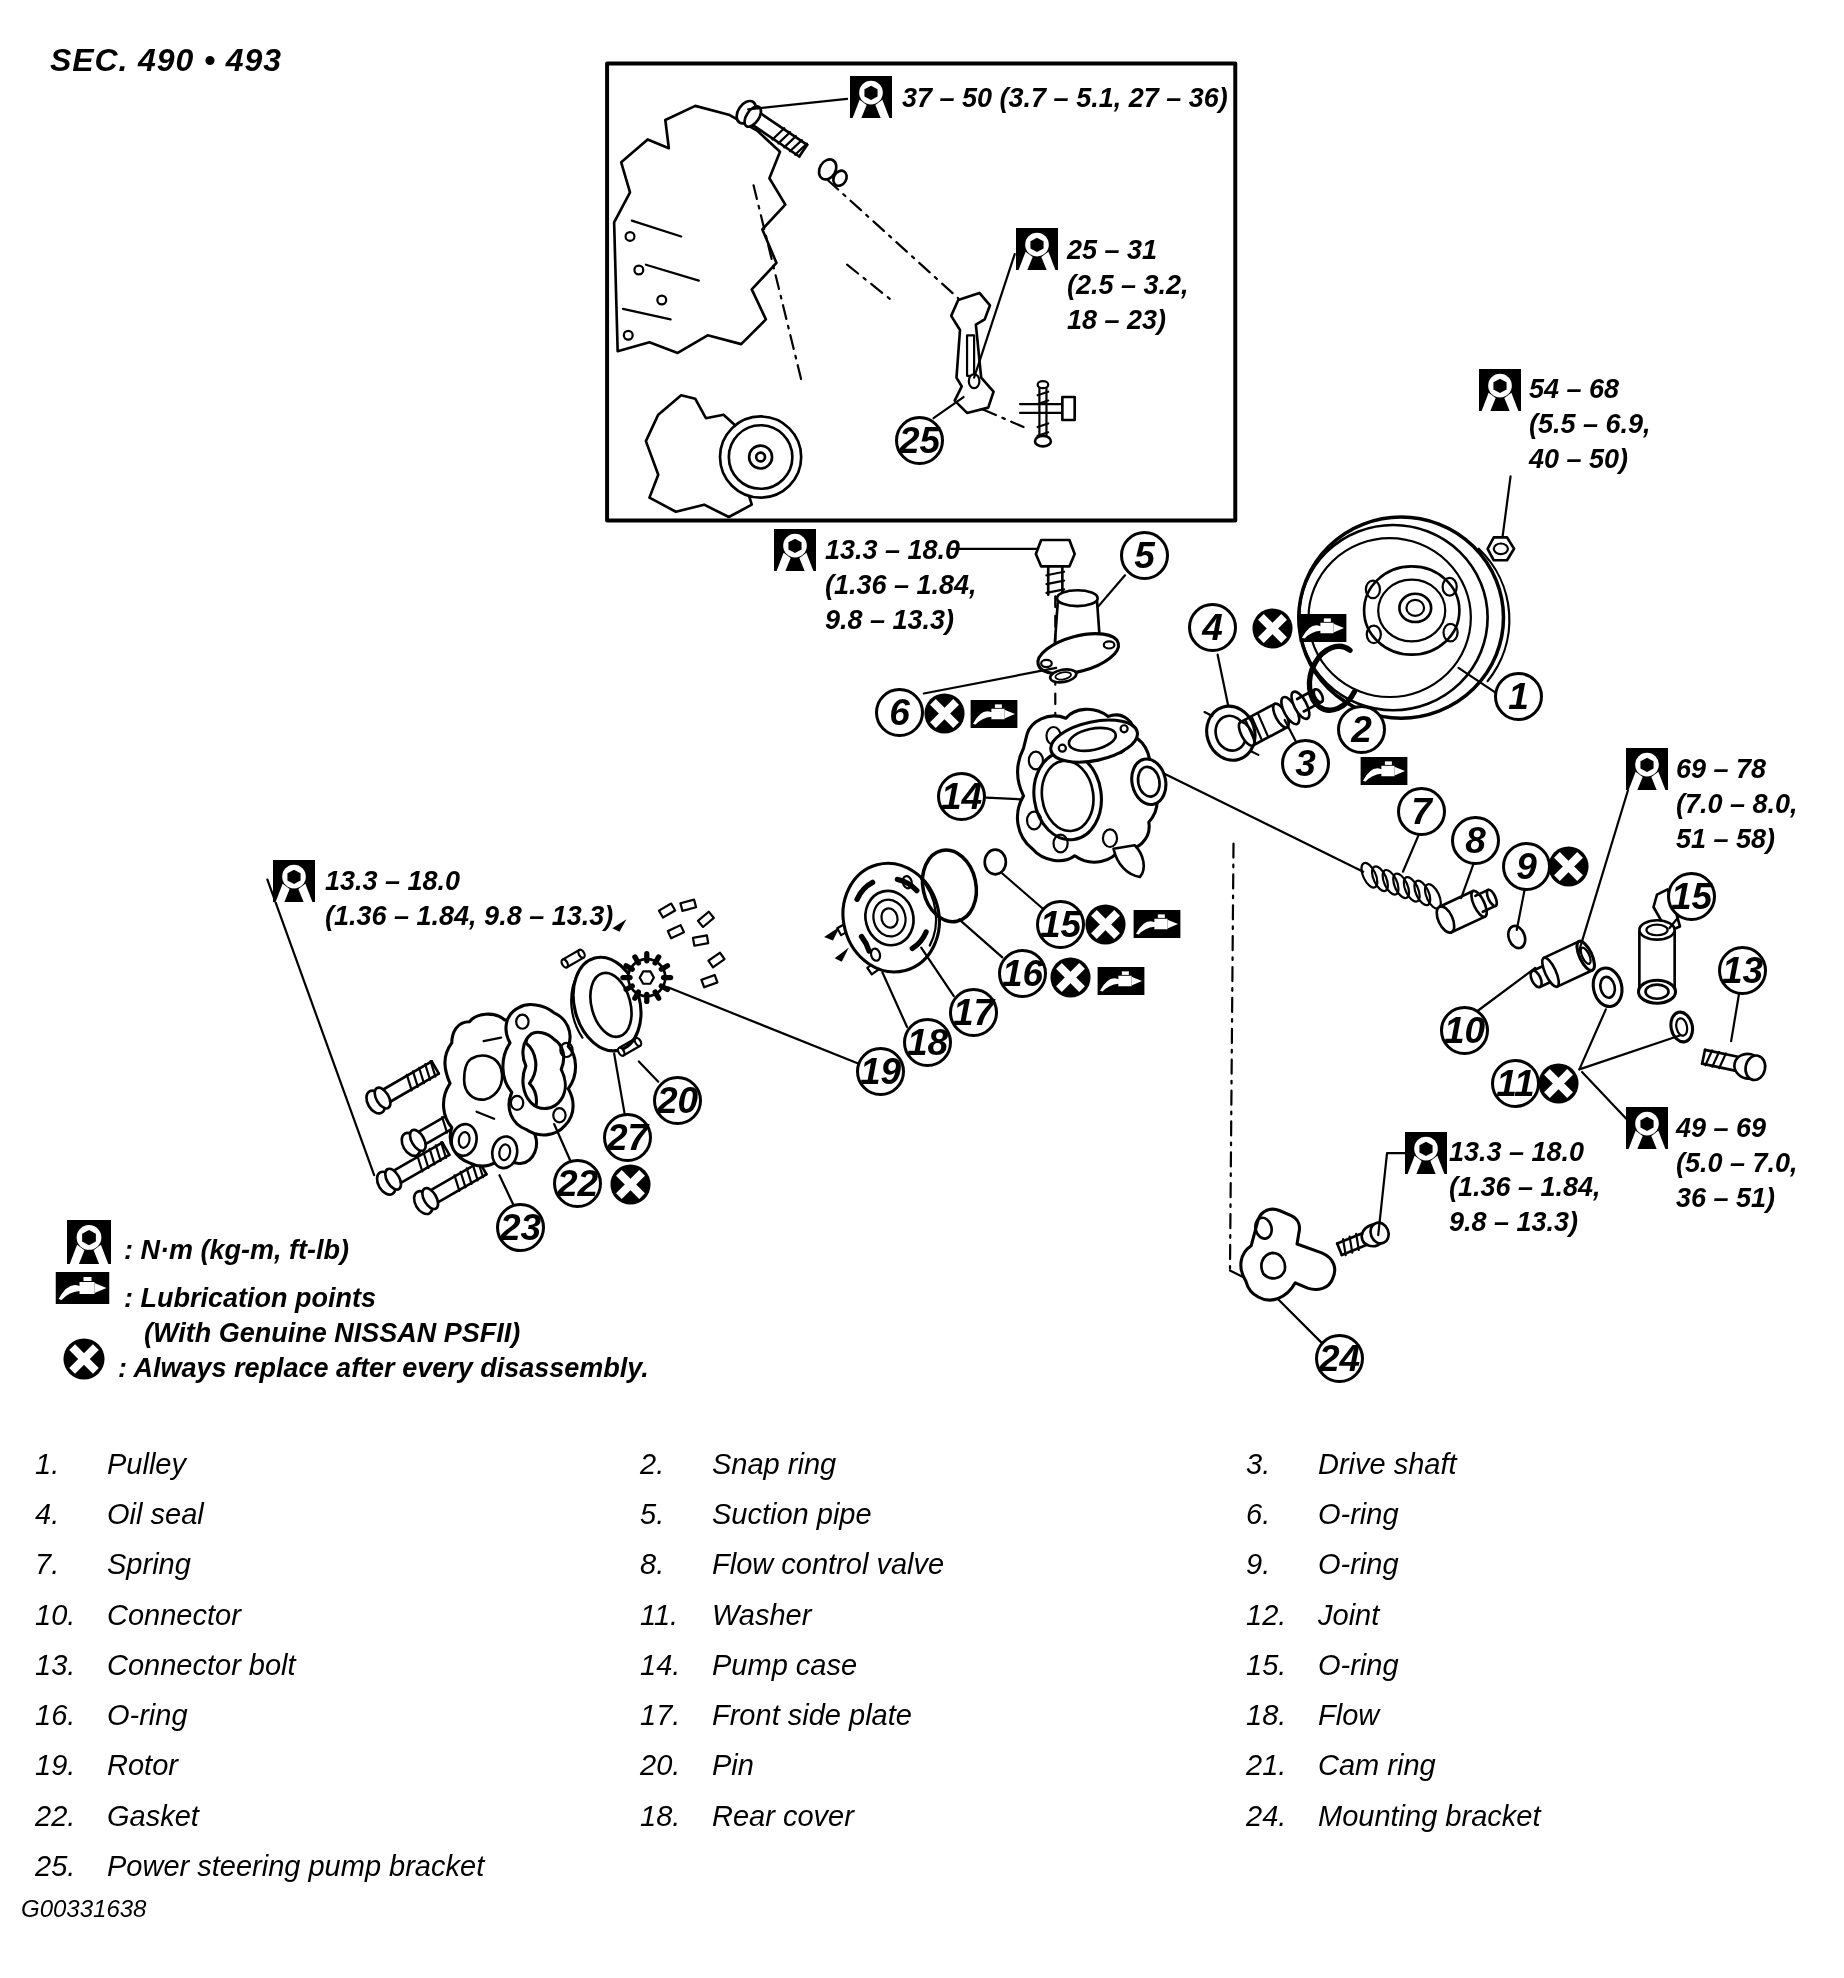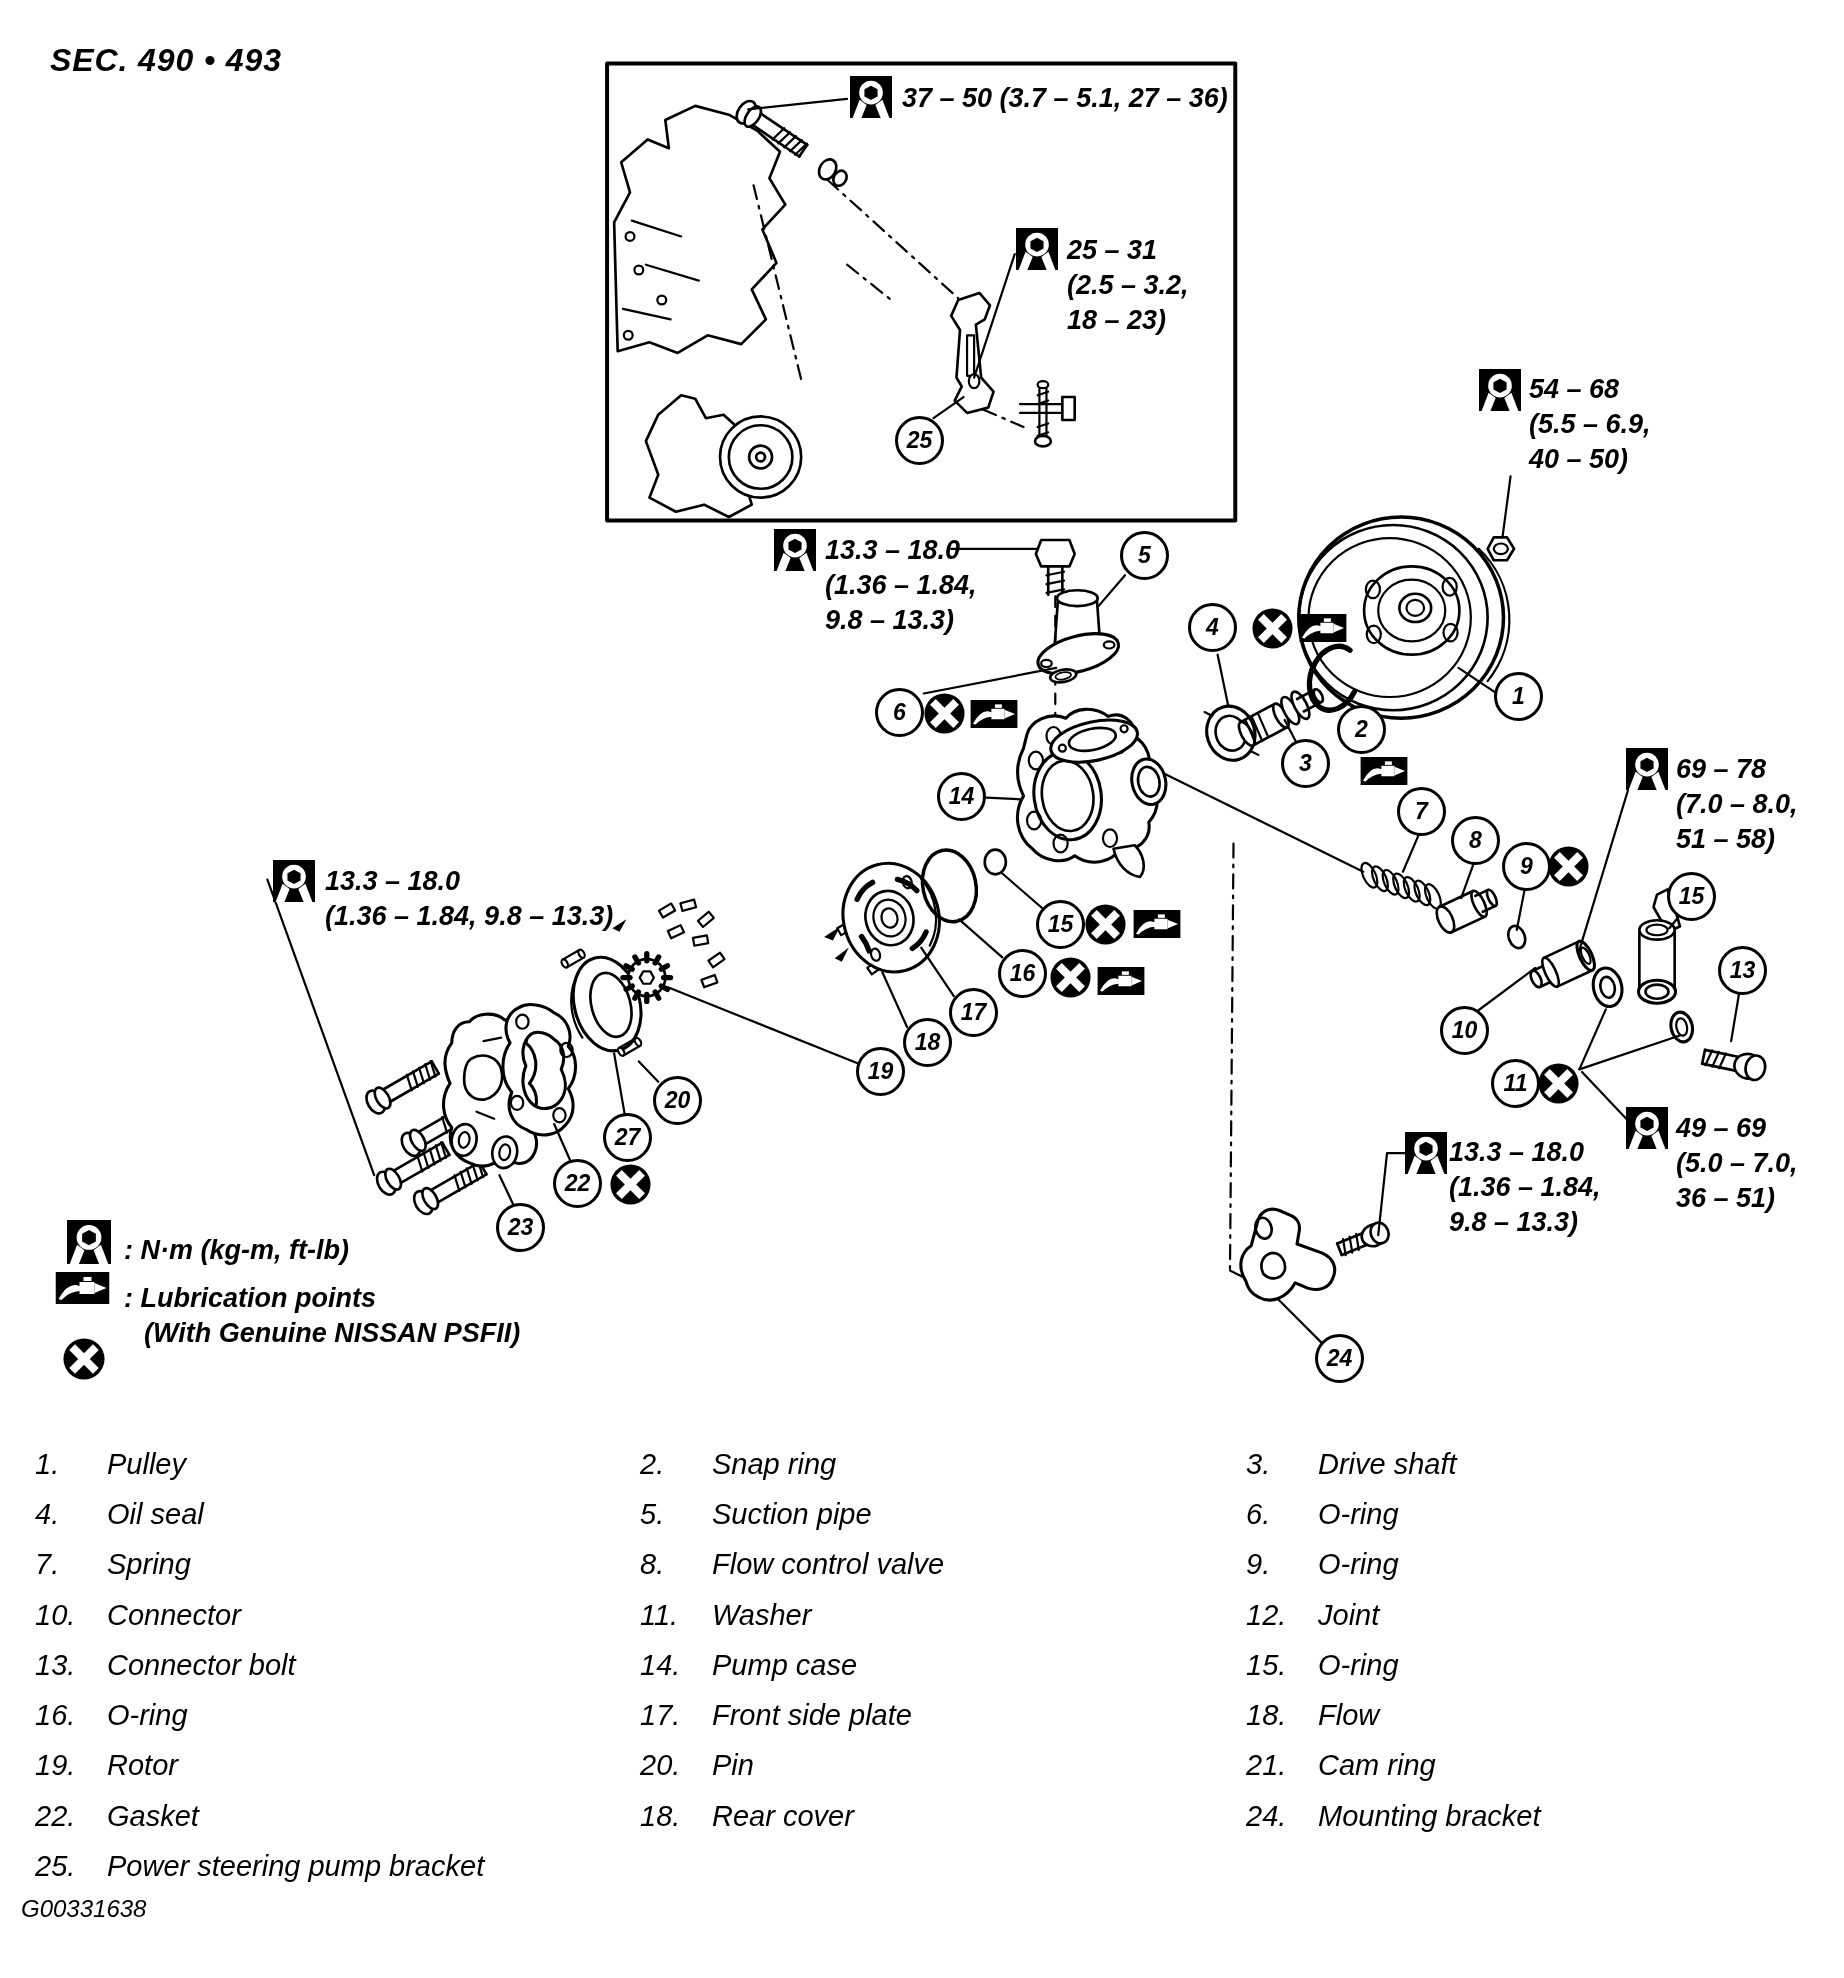--- a/index.html
+++ b/index.html
@@ -1,21 +1,21 @@
 <!DOCTYPE html>
 <html style="font-size:14px"><head>
 <meta charset="utf-8">
 <style>
   html,body{margin:0;padding:0;background:#fff;}
   #stage{position:relative;width:1845px;height:1979px;background:#ffffff;
          font-family:"Liberation Sans",sans-serif;color:#000;overflow:hidden;font-style:italic;}
   #art{position:absolute;left:0;top:0;z-index:1;}
   .pc{position:absolute;z-index:3;width:49px;height:49px;border:3.5px solid #000;border-radius:50%;
       background:#fff;display:flex;align-items:center;justify-content:center;
-      font-weight:bold;font-size:23px;box-sizing:border-box;}
+      font-weight:bold;font-size:37px;box-sizing:border-box;}
   .t{position:absolute;z-index:3;font-weight:bold;font-size:27px;white-space:nowrap;}
   .t div{height:35px;line-height:35px;}
   .ic{position:absolute;z-index:3;}
   .ic svg{display:block;width:100%;height:100%;}
   #title{position:absolute;z-index:3;left:50px;top:42px;font-size:32px;font-weight:bold;letter-spacing:0.9px;}
   #figid{position:absolute;z-index:3;left:21px;top:1895px;font-size:24px;}
   .legend-text{position:absolute;z-index:3;font-size:27px;font-weight:600;white-space:nowrap;margin-top:7px;}
   .plrow{position:absolute;z-index:3;font-size:29px;font-weight:400;white-space:nowrap;}
   .pn{display:inline-block;width:72px;}
 </style>
@@ -597,20 +597,21 @@
         <use href="#ic-lube"></use>
       </svg>
     </div>
 <div class="legend-text" style="left:124px;top:1276px">: Lubrication points</div>
 <div class="legend-text" style="left:144px;top:1311px">(With Genuine NISSAN PSFII)</div>
 <div class="ic" style="left:63px;top:1338px;width:42px;height:42px">
       <svg viewBox="0 0 46 46">
         <use href="#ic-replace"></use>
       </svg>
     </div>
+<div class="legend-text" style="left:118px;top:1346px">: Always replace after every disassembly.</div>
 
 <div class="plrow" style="left:35px;top:1448px"><span class="pn">1.</span><span>Pulley</span></div>
 <div class="plrow" style="left:35px;top:1498px"><span class="pn">4.</span><span>Oil seal</span></div>
 <div class="plrow" style="left:35px;top:1548px"><span class="pn">7.</span><span>Spring</span></div>
 <div class="plrow" style="left:35px;top:1599px"><span class="pn">10.</span><span>Connector</span></div>
 <div class="plrow" style="left:35px;top:1649px"><span class="pn">13.</span><span>Connector bolt</span></div>
 <div class="plrow" style="left:35px;top:1699px"><span class="pn">16.</span><span>O-ring</span></div>
 <div class="plrow" style="left:35px;top:1749px"><span class="pn">19.</span><span>Rotor</span></div>
 <div class="plrow" style="left:35px;top:1800px"><span class="pn">22.</span><span>Gasket</span></div>
 <div class="plrow" style="left:35px;top:1850px"><span class="pn">25.</span><span>Power steering pump bracket</span></div>

